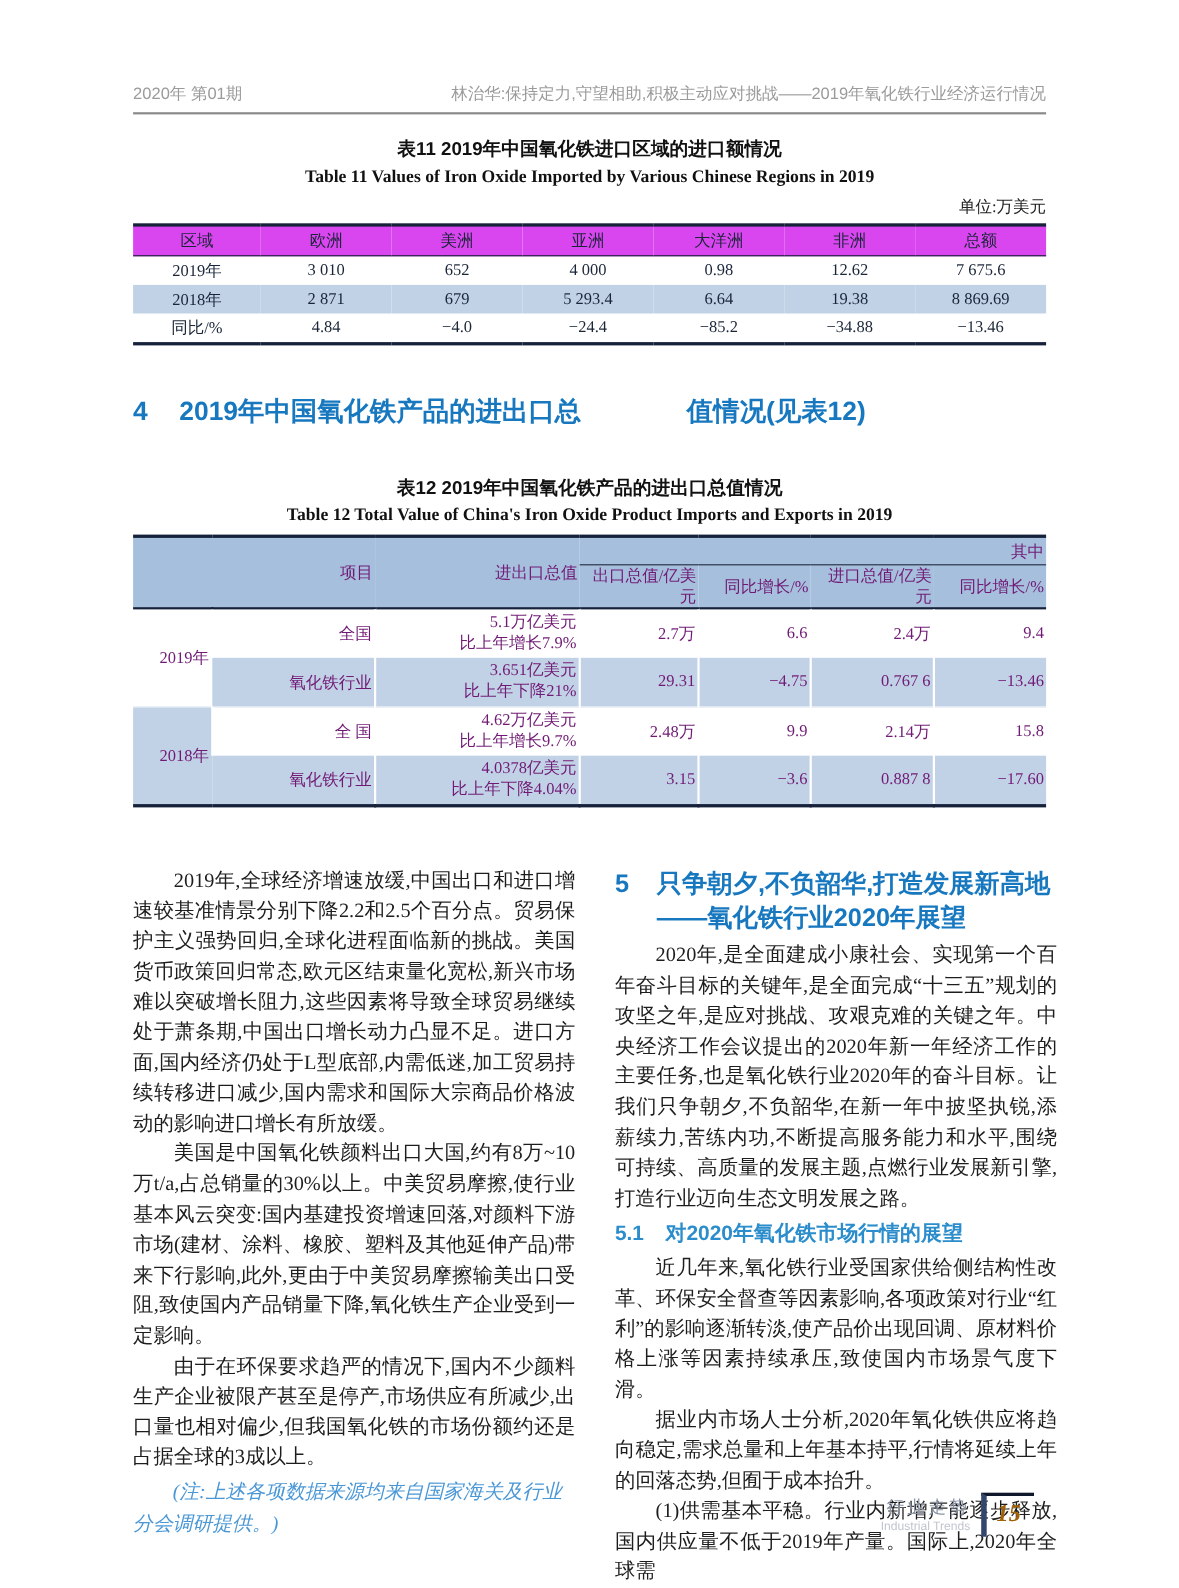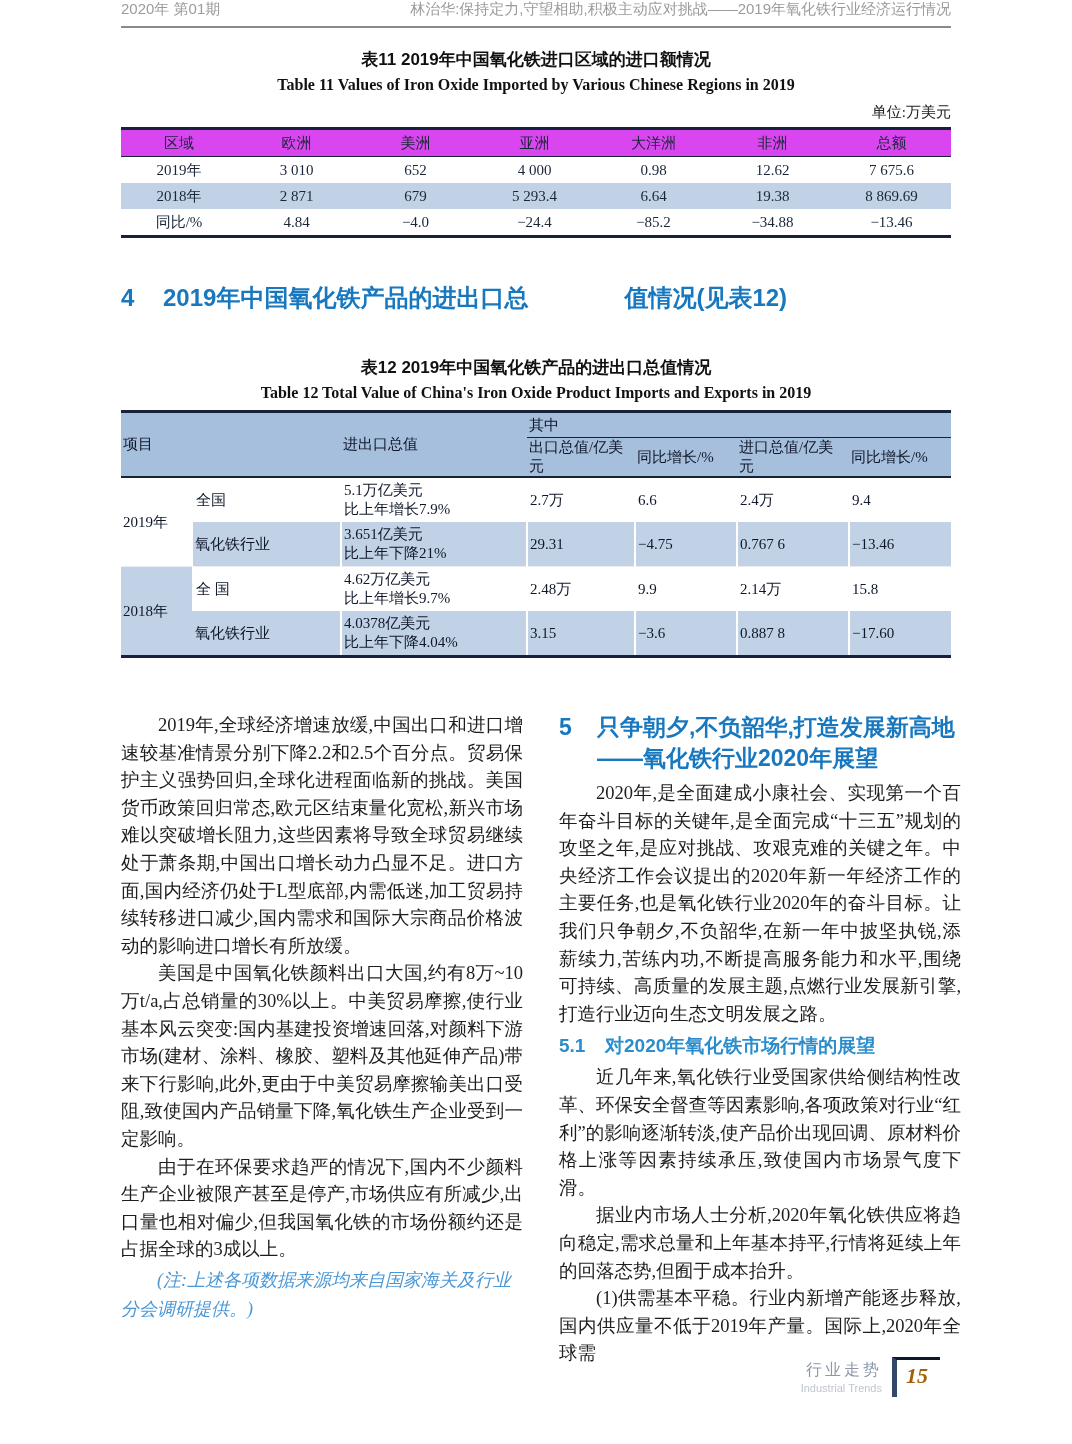--- a/index.html
+++ b/index.html
@@ -2,21 +2,21 @@
 <html><head>
 <meta charset="utf-8">
 <style>
   html,body{margin:0;padding:0;background:#e8e8e8;}
   .page{
     position:relative;width:1072px;height:1444px;margin:0 auto;
     background:#ffffff;overflow:hidden;
     font-family:"Liberation Serif","DejaVu Serif",serif;
     color:#1d1d1d;
   }
-  .content{width:830px;margin:0 auto;}
+  .content{width:830px;margin:0 auto;padding-top:76px;}
 
   
   .runhead{display:flex;justify-content:space-between;align-items:flex-end;
     font-family:"Liberation Sans","DejaVu Sans",sans-serif;
     font-size:15px;color:#9b9b9b;}
   .runhead-rule{border:none;border-top:2px solid #8a8a8a;margin:7px 0 0 0;}
 
   
   .tbl-title-cn{
     font-family:"Liberation Sans","DejaVu Sans",sans-serif;
@@ -32,21 +32,21 @@
   .row-alt{background:#c1d2e6;}
 
   .sec-heading{
     font-family:"Liberation Sans","DejaVu Sans",sans-serif;
     display:flex;align-items:baseline;margin-top:44px;
     font-size:24px;font-weight:bold;color:#1878bf;}
   .sec-heading .sec-num{width:42px;flex:none;}
   .h4-gap{width:96px;flex:none;}
 
   .t12{border-top:3px solid #16213a;border-bottom:3px solid #16213a;margin-top:8px;}
-  .t12 th,.t12 td{text-align:left;font-size:15px;font-weight:normal;color:#0f172a;padding:0 2px;}
+  .t12 th,.t12 td{text-align:right;font-size:15px;font-weight:normal;color:#701a75;padding:0 2px;}
   .t12 thead th{background:#a6bfdc;}
   .t12 .among-cell{height:24px;border-bottom:1px solid #16213a;}
   .t12 .hrow2 th{height:27px;border-bottom:2px solid #16213a;}
   .t12 .hspan{border-bottom:2px solid #16213a;}
   .t12 tbody td{height:44px;}
   .t12 tbody td.blue{background:#c1d2e6;}
   .t12 .twolines{line-height:19px;}
   .t12 tbody td{border-left:2px solid #fff;}
   .t12 tbody td:first-child{border-left:none;}
   .t12 .grp-split td{border-top:1px solid #e8eef6;}

